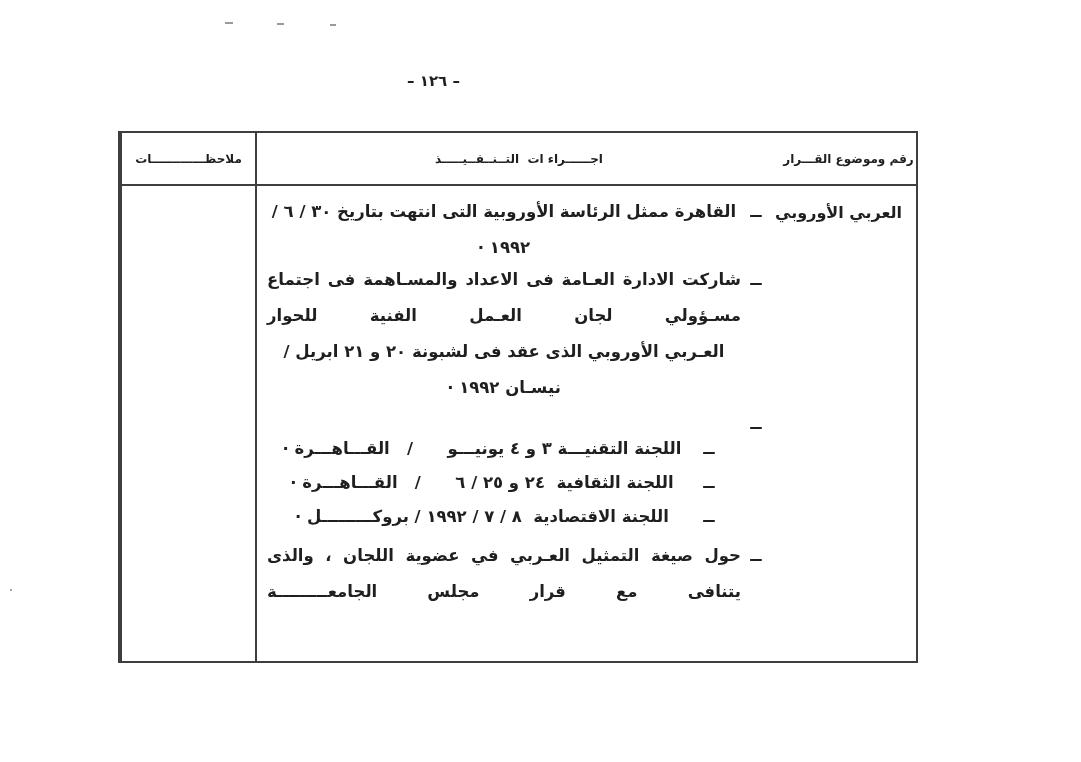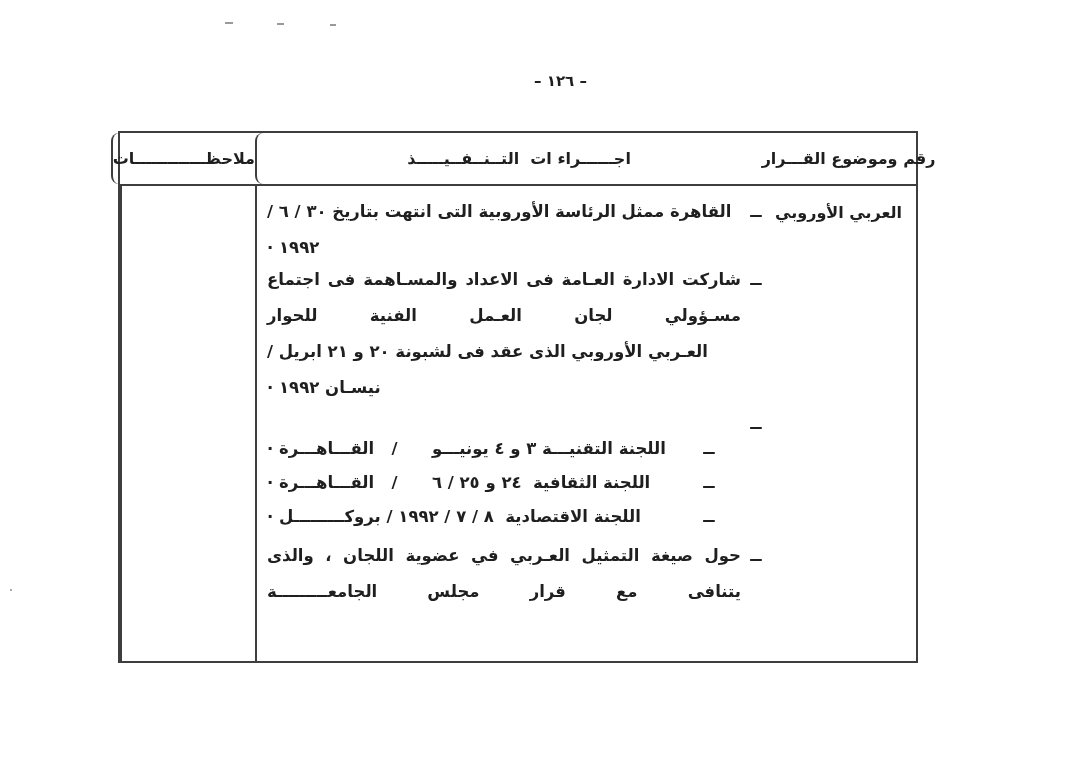--- a/index.html
+++ b/index.html
@@ -4,54 +4,54 @@
 <style>
   html,body{margin:0;padding:0;}
   body{
     width:1081px;height:762px;position:relative;
     background:#ffffff;overflow:hidden;
     font-family:"DejaVu Sans",sans-serif;
     color:#1f1f1f;
   }
   .page-number{
     position:absolute;left:407px;top:72px;width:180px;
-    text-align:right;font-size:15px;font-weight:600;direction:rtl;
+    text-align:left;font-size:15px;font-weight:600;direction:rtl;
   }
   .speck{position:absolute;background:#9a9a9a;}
   
   .tbl{
     position:absolute;left:118px;top:131px;width:800px;height:532px;
     box-sizing:border-box;border:2px solid #3e3e3e;
     direction:rtl;background:#fff;
   }
   .hrow,.brow{
     display:grid;grid-template-columns:135px 526px auto;
   }
   .hrow{height:51px;border-bottom:2px solid #3e3e3e;}
   .brow{height:475px;}
   .cell{box-sizing:border-box;}
   .cell.sep{border-left:2px solid #3e3e3e;}
   .hcell{
     display:flex;align-items:center;justify-content:center;
-    font-size:16px;font-weight:600;white-space:pre;border-radius:8px;
+    font-size:12px;font-weight:600;white-space:pre;
   }
   
   .decision-cell{
     padding:8px 14px 0 4px;text-align:right;
     font-size:16px;font-weight:600;line-height:37px;white-space:nowrap;
   }
   
   .proc-cell{
     padding:8px 10px 0 10px;
     font-size:16.5px;font-weight:600;
   }
   .para{display:flex;}
   .dash{flex:0 0 30px;text-align:center;line-height:36px;}
   .ptext{flex:1;min-width:0;}
-  .line{line-height:36px;text-align:left;}
+  .line{line-height:36px;text-align:center;}
   .just{text-align:justify;text-align-last:justify;}
   .p2{margin-top:-4px;}
   .p4{margin-top:4px;}
   .subblock{margin-top:-10px;margin-right:50px;}
   .subblock .dash{flex:0 0 24px;line-height:34px;}
   .subblock .line{line-height:34px;white-space:pre-wrap;}
   .notes-cell{}
 </style>
 </head>
 <body>

